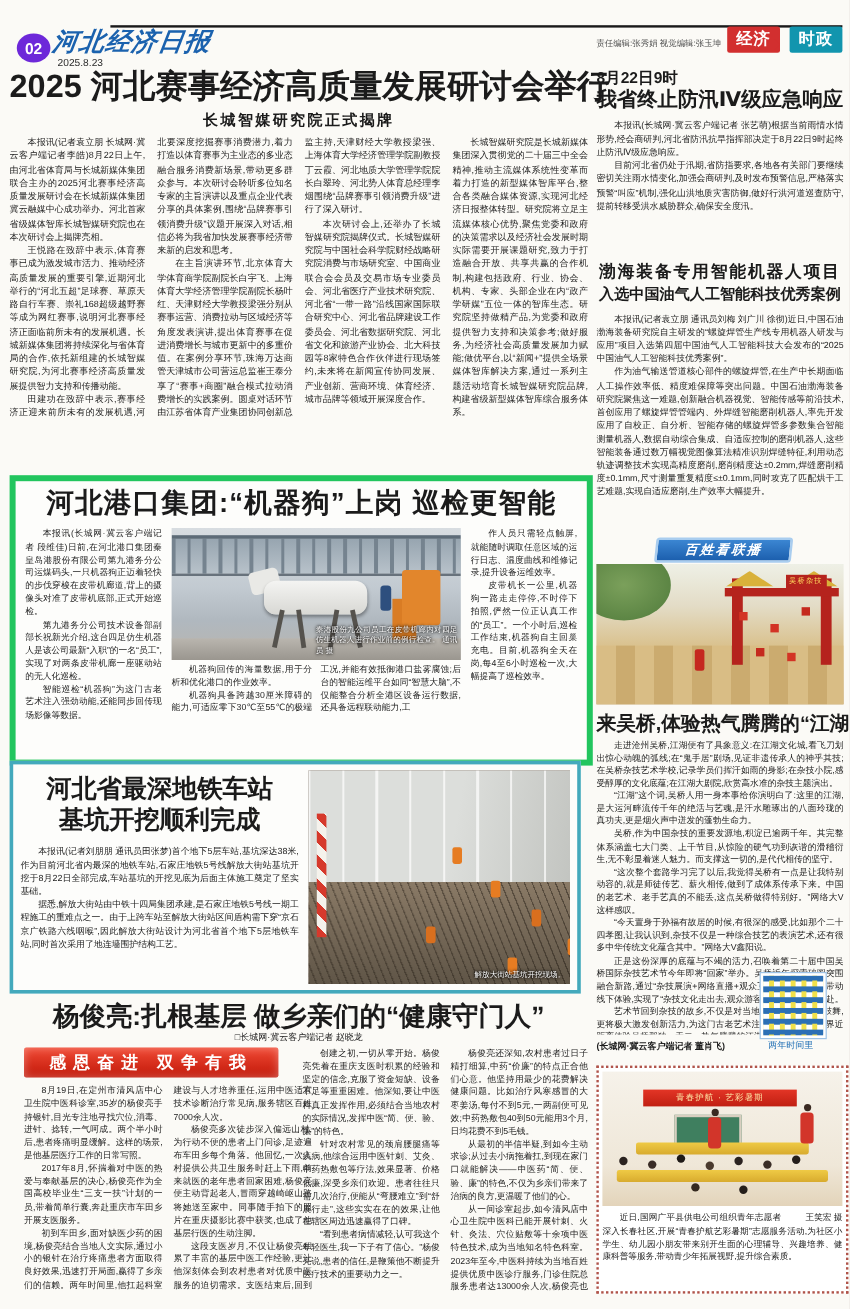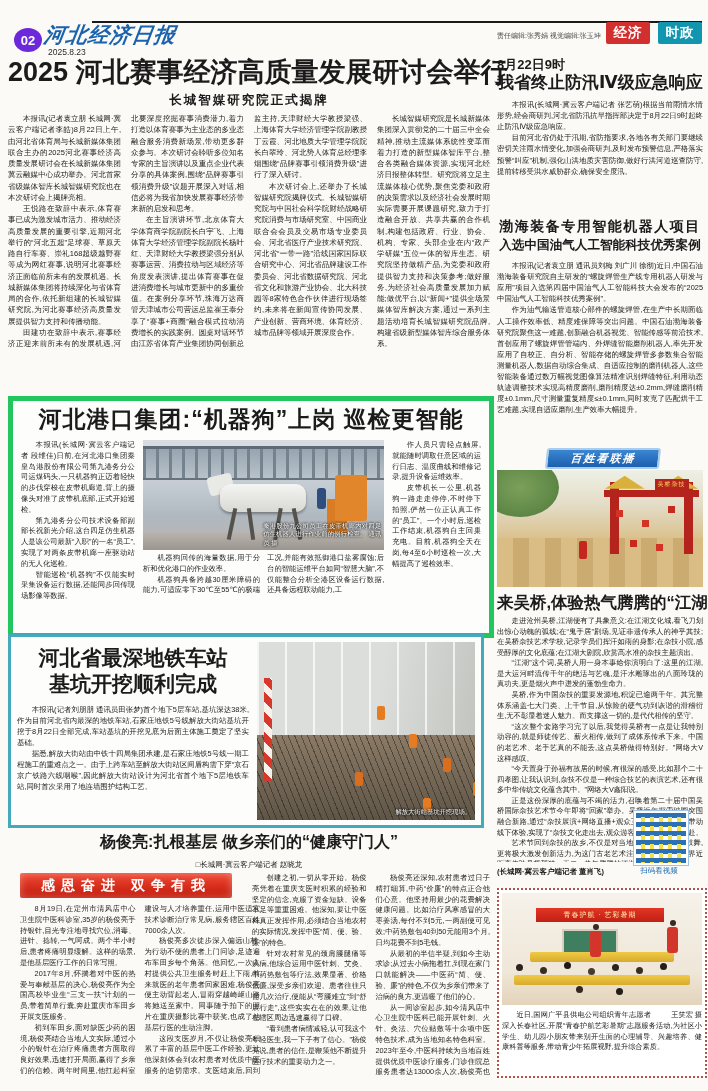--- a/index.html
+++ b/index.html
@@ -120,21 +120,21 @@
   .m-ground{position:absolute;left:0;bottom:0;width:100%;height:48%;
             background:repeating-linear-gradient(68deg,rgba(35,28,20,.5) 0 1px,rgba(0,0,0,0) 1px 6px),
                        linear-gradient(180deg,#8a7a66,#5f5547);}
   .m-stripe{position:absolute;left:3%;top:20%;width:4%;height:58%;
             background:repeating-linear-gradient(45deg,#d6392c 0 7px,#f5f2ec 7px 14px);}
   .m-workers{position:absolute;left:55%;top:36%;width:8px;height:14px;background:#e67c22;border-radius:2px;
              box-shadow:32px 28px 0 #e67c22,66px 52px 0 #d96f1e,96px 76px 0 #e67c22,-22px 66px 0 #d96f1e,46px 92px 0 #e67c22;}
   .m-cap{position:absolute;right:4px;bottom:3px;font-size:6.3px;color:#fff;text-shadow:0 0 2px #000,0 0 3px #000;}
   
   .yang-headline{position:absolute;left:8px;top:832px;width:482px;text-align:center;
-                 font-size:16px;font-weight:900;white-space:nowrap;}
+                 font-size:22px;font-weight:900;white-space:nowrap;}
   .yang-byline{position:absolute;left:8px;top:860px;width:482px;text-align:center;font-size:7.5px;}
   .red-banner{position:absolute;left:20px;top:873px;width:212px;height:25px;border-radius:2px;
               background:linear-gradient(180deg,#f04a35,#c11708);box-shadow:inset 0 0 8px rgba(255,255,255,.35);
               color:#fff;font-size:14px;font-weight:900;letter-spacing:6px;
               display:flex;align-items:center;justify-content:center;}
   .yang-left{position:absolute;left:8px;top:904px;width:240px;height:183px;column-count:2;column-gap:9px;overflow:hidden;margin-left:12px;}
   .yang-right{position:absolute;left:252px;top:873px;width:238px;height:214px;column-count:2;column-gap:9px;overflow:hidden;}
   .yang-left p,.yang-right p{font-size:7.3px;line-height:1.48;}
 </style>
 </head>
@@ -197,21 +197,21 @@
       <p>吴桥,作为中国杂技的重要发源地,积淀已逾两千年。其完整体系涵盖七大门类、上千节目,从惊险的硬气功到诙谐的滑稽衍生,无不彰显着迷人魅力。而支撑这一切的,是代代相传的坚守。</p>
       <p>“这次整个套路学习完了以后,我觉得吴桥有一点是让我特别动容的,就是师徒传艺、薪火相传,做到了成体系传承下来。中国的老艺术、老手艺真的不能丢,这点吴桥做得特别好。”网络大V这样感叹。</p>
       <p>“今天置身于孙福有故居的时候,有很深的感受,比如那个二十四孝图,让我认识到,杂技不仅是一种综合技艺的表演艺术,还有很多中华传统文化蕴含其中。”网络大V鑫阳说。</p>
       <p>正是这份深厚的底蕴与不竭的活力,召唤着第二十届中国吴桥国际杂技艺术节今年即将“回家”举办。吴桥近年探索破圈突围融合新路,通过“杂技展演+网络直播+观众互动”,以线上引流带动线下体验,实现了“杂技文化走出去,观众游客引进来”的双向奔赴。</p>
       <p>艺术节回到杂技的故乡,不仅是对当地传承力量的最大鼓舞,更将极大激发创新活力,为这门古老艺术注入强劲动能,让世界近距离体验吴桥那独一无二、热气腾腾的江湖!</p>
     </div>
   <div class="wuqiao-byline">(长城网·冀云客户端记者 董肖飞)</div>
   <div class="qr">
       <div class="qr-inner"></div>
     </div>
-  <div class="qr-label">扫码看视频</div>
+  <div class="qr-label">两年时间里</div>
 
   <div class="volunteer-box">
     <div class="photo-class">
       <div class="class-banner">青春护航 · 艺彩暑期</div>
       <div class="class-board"></div>
       <div class="class-desk" style="left:6%;bottom:18%;width:88%;"></div>
       <div class="class-desk" style="left:14%;bottom:38%;width:72%;"></div>
       <div class="kids"></div>
       <div class="teacher" style="left:44%;top:34%;"></div>
       <div class="teacher" style="right:12%;top:30%;"></div>
@@ -220,21 +220,21 @@
       <span class="pht">王笑宏 摄</span><span>近日,国网广平县供电公司组织青年志愿者深入长春社区,开展“青春护航艺彩暑期”志愿服务活动,为社区小学生、幼儿园小朋友带来别开生面的心理辅导、兴趣培养、健康科普等服务,带动青少年拓展视野,提升综合素质。</span>
     </p>
   </div>
 
   <div class="port-box">
     <div class="port-headline">河北港口集团:“机器狗”上岗 巡检更智能</div>
     <div class="port-content">
       <div class="port-col1 body-text">
           <p>本报讯(长城网·冀云客户端记者 段维佳)日前,在河北港口集团秦皇岛港股份有限公司第九港务分公司运煤码头,一只机器狗正迈着轻快的步伐穿梭在皮带机廊道,背上的摄像头对准了皮带机底部,正式开始巡检。</p>
           <p>第九港务分公司技术设备部副部长祝新光介绍,这台四足仿生机器人是该公司最新“入职”的一名“员工”,实现了对两条皮带机廊一座驱动站的无人化巡检。</p>
-          <p>智能巡检“机器狗”不仅能实时采集设备运行数据,还能同步回传现场影像等数据。</p>
+          <p>智能巡检“机器狗”为这门古老艺术注入强劲动能,还能同步回传现场影像等数据。</p>
         </div>
       <div class="port-mid">
         <div class="photo-dog">
           <div class="truss"></div>
           <div class="ground"></div>
           <div class="dog-head"></div>
           <div class="dog-body"></div>
           <div class="dog-leg" style="left:36%;transform:rotate(12deg);"></div>
           <div class="dog-leg" style="left:44%;transform:rotate(-8deg);"></div>
           <div class="dog-leg" style="left:55%;transform:rotate(10deg);"></div>

